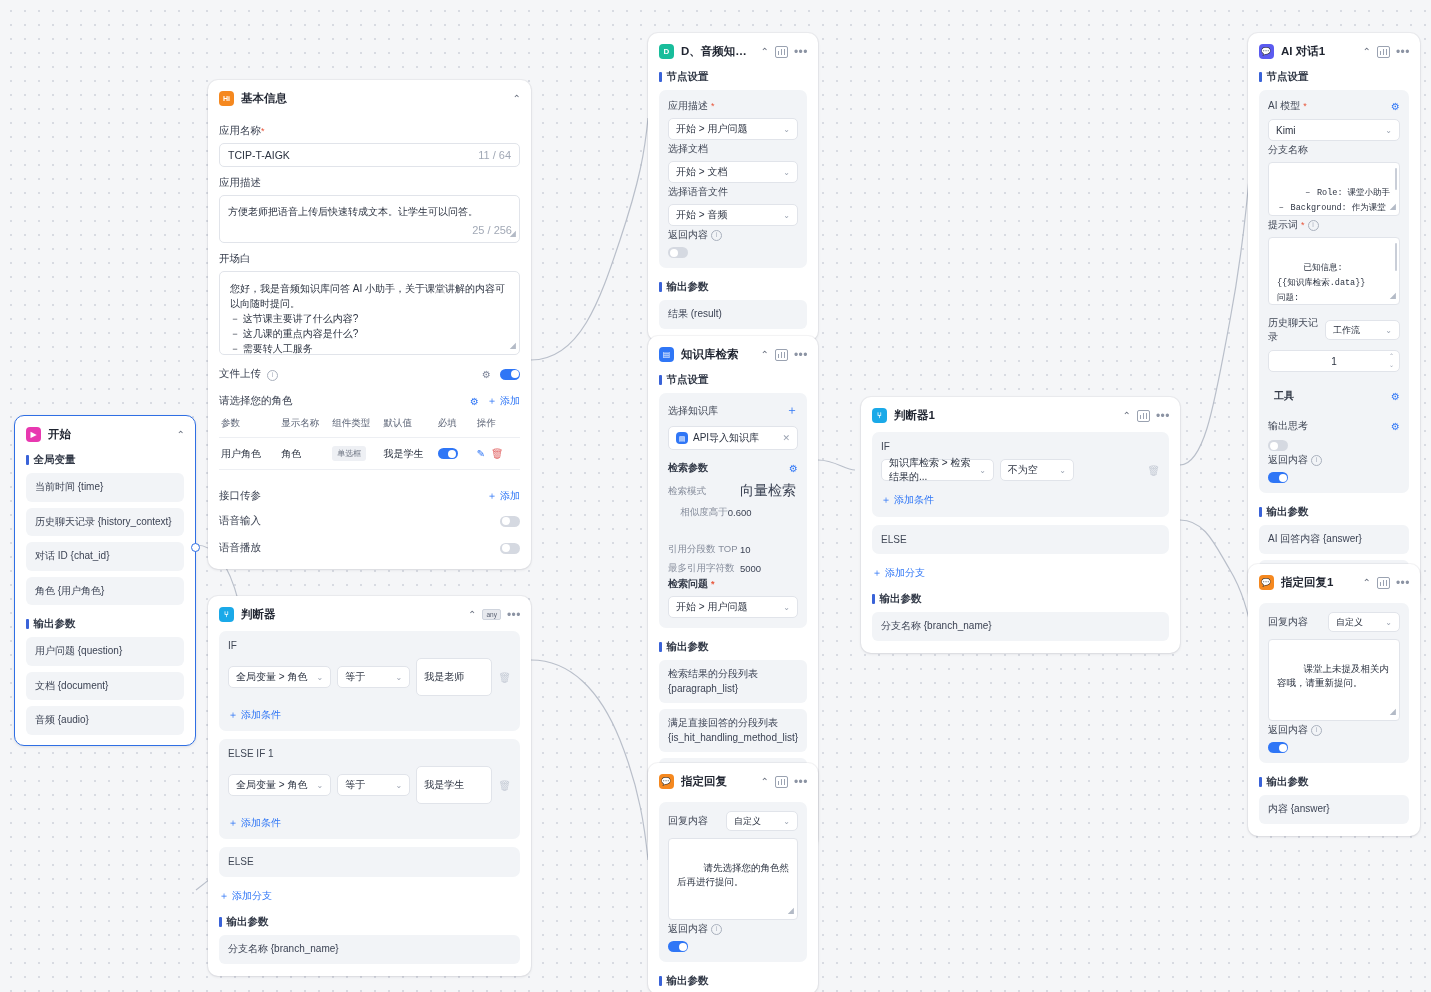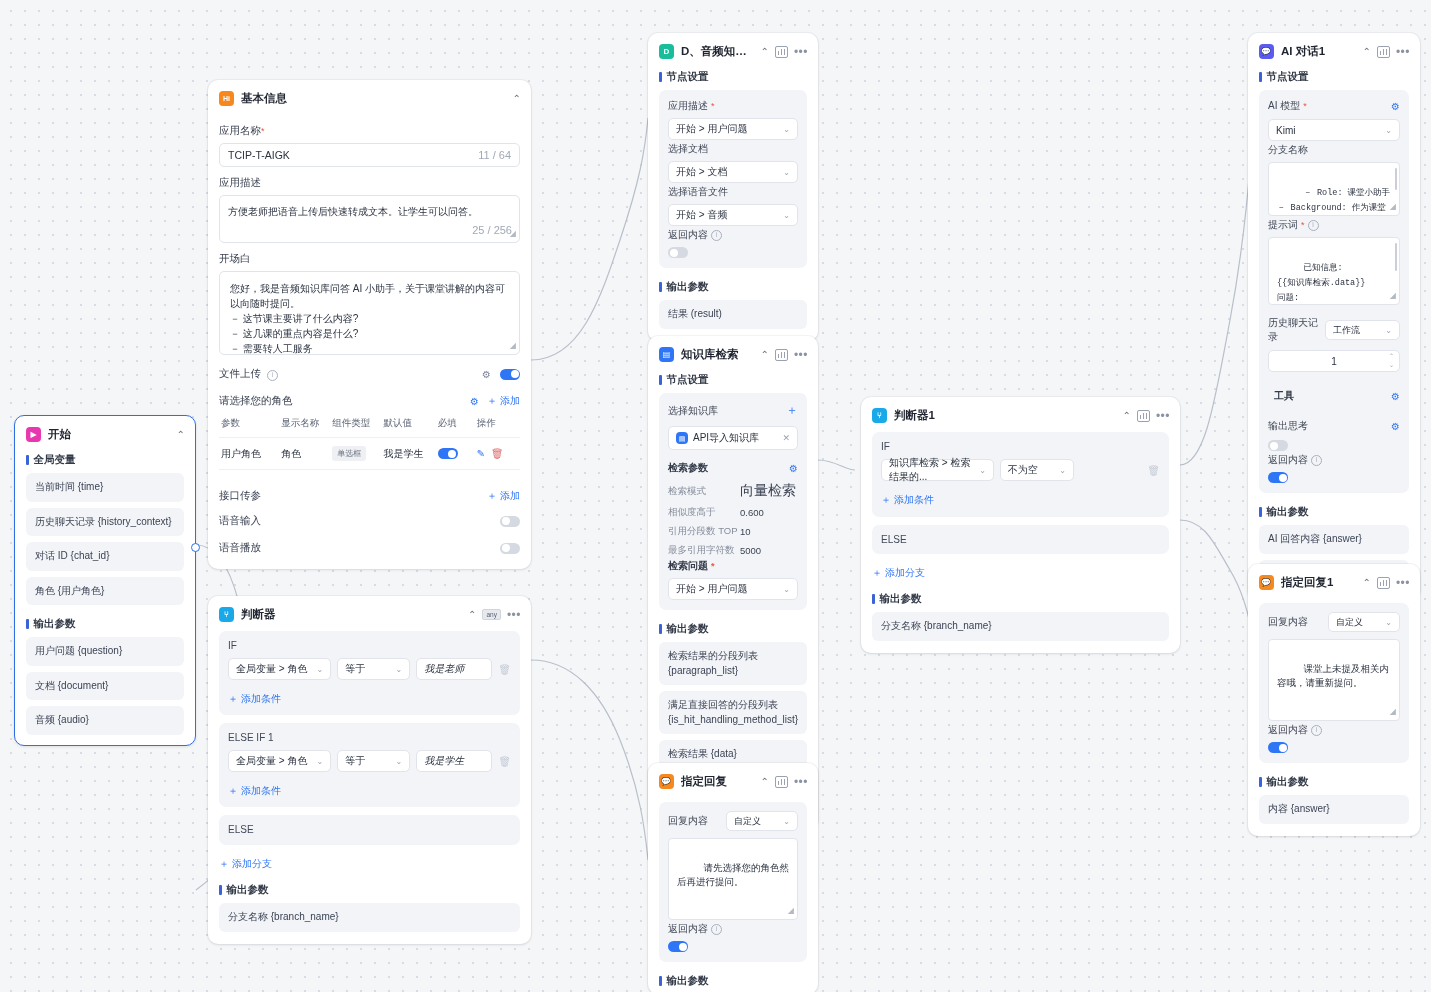--- a/index.html
+++ b/index.html
@@ -53,21 +53,21 @@
   .info { display:inline-block; width:9px; height:9px; border:1px solid #a9b0bd; border-radius:50%; font-size:7px; line-height:8px; text-align:center; color:#a9b0bd; }
 
   .sel {
     background:#fff; border:1px solid #e1e4ea; border-radius:5px;
     height:20px; display:flex; align-items:center; padding:0 7px;
     font-size:10px; color:#2b3240; justify-content:space-between;
   }
   .sel .cv { color:#9aa2b1; font-size:8px; }
   .input {
     background:#fff; border:1px solid #e1e4ea; border-radius:5px;
-    height:20px; display:flex; align-items:center; padding:0 7px; font-size:10px; color:#2b3240;font-style:italic;
+    height:20px; display:flex; align-items:center; padding:8px 7px; font-size:10px; color:#2b3240;
   }
   .txtarea {
     background:#fff; border:1px solid #e1e4ea; border-radius:4px;
     font-size:9.5px; color:#2b3240; padding:7px 8px; line-height:1.55;
     position:relative; white-space:pre-wrap; overflow:hidden; box-sizing:border-box;
   }
   .resize { position:absolute; right:3px; bottom:2px; color:#b3bac6; font-size:8px; }
   .scrollbar { position:absolute; right:2px; top:5px; width:2.5px; border-radius:2px; background:#c9ced8; }
 
   .toggle { width:20px; height:11px; border-radius:6px; background:#d5d9e1; position:relative; }
@@ -369,21 +369,21 @@
 
         <div class="row" style="margin-top:11px;">
           <div class="lbl" style="margin:0; font-weight:bold; color:#333a48;">检索参数</div>
           <span class="gearicon">⚙</span>
         </div>
         <div style="margin-top:7px;">
           <div class="row" style="margin-bottom:6px;">
               <span style="font-size:9.5px;color:#858c9b;">检索模式</span>
               <span style="font-size:14px;color:#3c4354; width:58px;">向量检索</span>
             </div>
-          <div class="row" style="margin-bottom:6px;">
+          <div class="row" style="margin-bottom:24px;justify-content:center;">
               <span style="font-size:9.5px;color:#858c9b;">相似度高于</span>
               <span style="font-size:9.5px;color:#3c4354; width:58px;">0.600</span>
             </div>
           <div class="row" style="margin-bottom:6px;">
               <span style="font-size:9.5px;color:#858c9b;">引用分段数 TOP</span>
               <span style="font-size:9.5px;color:#3c4354; width:58px;">10</span>
             </div>
           <div class="row">
               <span style="font-size:9.5px;color:#858c9b;">最多引用字符数</span>
               <span style="font-size:9.5px;color:#3c4354; width:58px;">5000</span>

